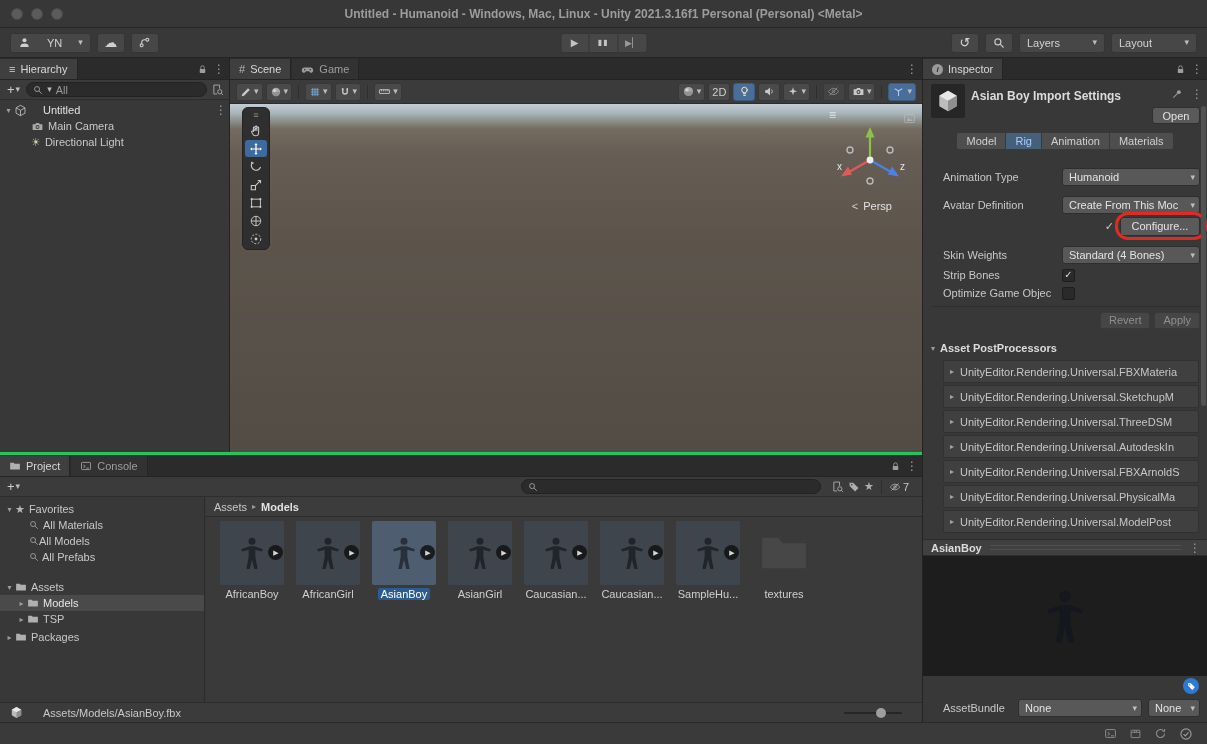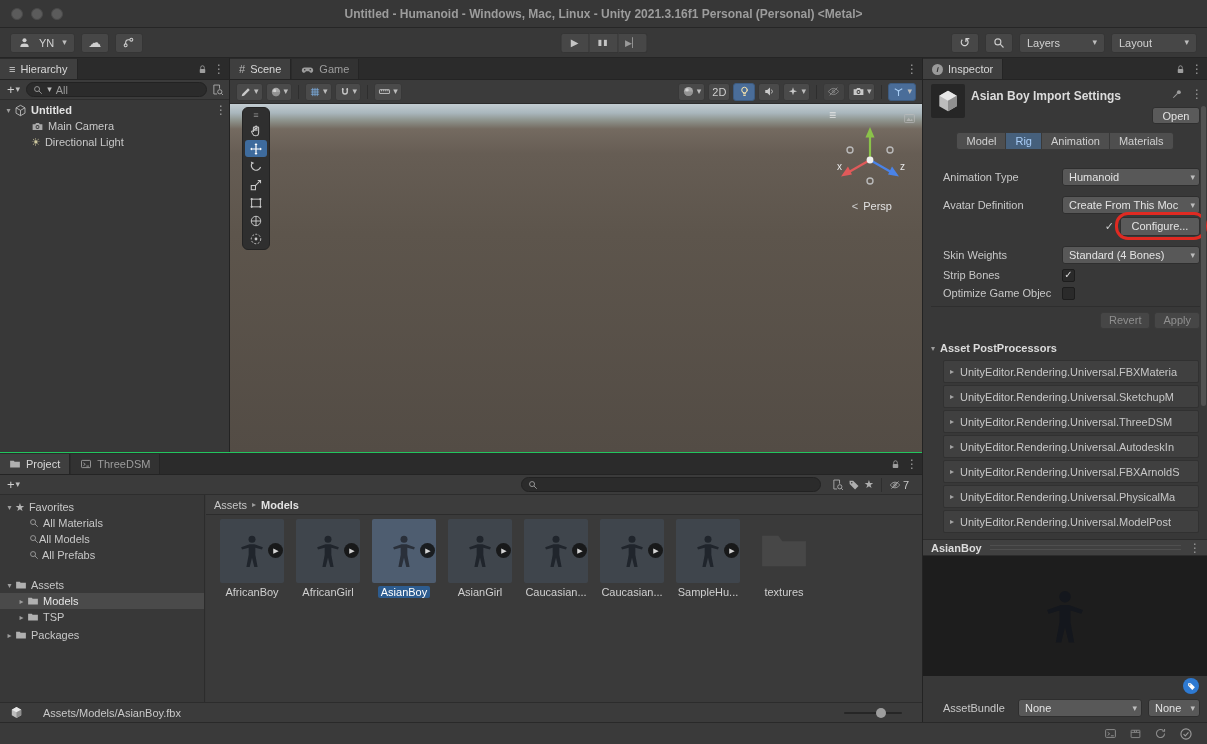--- a/index.html
+++ b/index.html
@@ -14,21 +14,21 @@
 .kebab{color:#9d9d9d;width:10px;text-align:center;font-size:12px;line-height:1;cursor:default}
 
 
 #titlebar{position:absolute;left:0;top:0;width:100%;height:28px;background:#373737;border-bottom:1px solid #262626;display:flex;align-items:center}
 #titlebar .lights{display:flex;gap:8px;padding-left:11px;z-index:2}
 .light{width:12px;height:12px;border-radius:50%;background:#5b5b5b;border:1px solid #4a4a4a}
 #titlebar .title{position:absolute;left:0;right:0;text-align:center;color:#9c9c9c;font-weight:bold;font-size:12px}
 
 
 #mtb{position:absolute;left:0;top:28px;width:100%;height:30px;background:#383838;border-bottom:1px solid #252525;display:flex;align-items:center;padding:0 10px}
-.mbtn{height:20px;background:#474747;border:1px solid #353535;border-radius:3px;display:flex;align-items:center;justify-content:center;gap:8px;padding:0 7px;color:#d2d2d2}
+.mbtn{height:20px;background:#474747;border:1px solid #353535;border-radius:3px;display:flex;align-items:center;justify-content:center;gap:16px;padding:0 7px;color:#d2d2d2}
 .mgroup{display:flex}
 .mgroup .mbtn{border-radius:0;border-left-width:0;min-width:29px}
 .mgroup .mbtn:first-child{border-radius:3px 0 0 3px;border-left-width:1px}
 .mgroup .mbtn:last-child{border-radius:0 3px 3px 0}
 #playctr{position:absolute;left:50%;transform:translateX(-50%)}
 #mtb .right{margin-left:auto;display:flex;gap:6px;align-items:center}
 
 
 .panel{position:absolute;background:#383838}
 .tabbar{height:22px;background:#2b2b2b;border-bottom:1px solid #242424;display:flex;align-items:flex-end}
@@ -391,21 +391,21 @@
           </svg>
         </span>
     </div>
     <div class="trow" style="top:44px;padding-left:3px">
       <span class="fold">▾</span>
       <span class="icw">
           <svg width="13" height="13" viewBox="0 0 16 16" style="color:#c6c6c6">
             <use href="#i-scenecube"></use>
           </svg>
         </span>
-      <span style="font-weight:bold;color:#e2e2e2;margin-left:4px">Untitled</span>
+      <span style="font-weight:normal;color:#e2e2e2;margin-left:16px">Untitled</span>
       <span class="spacer"></span>
       <span class="kebab" style="margin-right:4px">⋮</span>
     </div>
     <div class="trow" style="top:60px;padding-left:31px">
       <span class="icw">
           <svg width="13" height="13" viewBox="0 0 16 16" style="color:#a9a9a9">
             <use href="#i-camera"></use>
           </svg>
         </span>
       <span style="margin-left:4px">Main Camera</span>
@@ -764,37 +764,37 @@
         <div class="dd" style="width:52px">
             <span class="lbl">None</span>
             <span class="arr">▾</span>
           </div>
       </div>
 
       <div style="position:absolute;right:1px;top:26px;width:5px;height:300px;background:#525252;border-radius:3px"></div>
     </div>
   </div>
 
-  <div class="panel" id="project" style="left:0;top:452px;width:922px;height:270px;border-top:1px solid #22c55e">
+  <div class="panel" id="project" style="left:0;top:452px;width:922px;height:270px;border-top:3px solid #22c55e">
     <div class="tabbar">
       <div class="tab active">
         <span class="icw">
             <svg width="12" height="12" viewBox="0 0 16 16" style="color:#b0b0b0">
               <use href="#i-folder"></use>
             </svg>
           </span>
         <span>Project</span>
       </div>
       <div class="tab">
         <span class="icw">
             <svg width="12" height="12" viewBox="0 0 16 16" style="color:#9d9d9d">
               <use href="#i-console"></use>
             </svg>
           </span>
-        <span>ThreeDSM</span>
+        <span>Console</span>
       </div>
       <span class="spacer"></span>
       <div class="tright">
         <span class="icw">
             <svg width="11" height="11" viewBox="0 0 16 16" style="color:#9d9d9d">
               <use href="#i-lock"></use>
             </svg>
           </span>
         <span class="kebab">⋮</span>
       </div>

